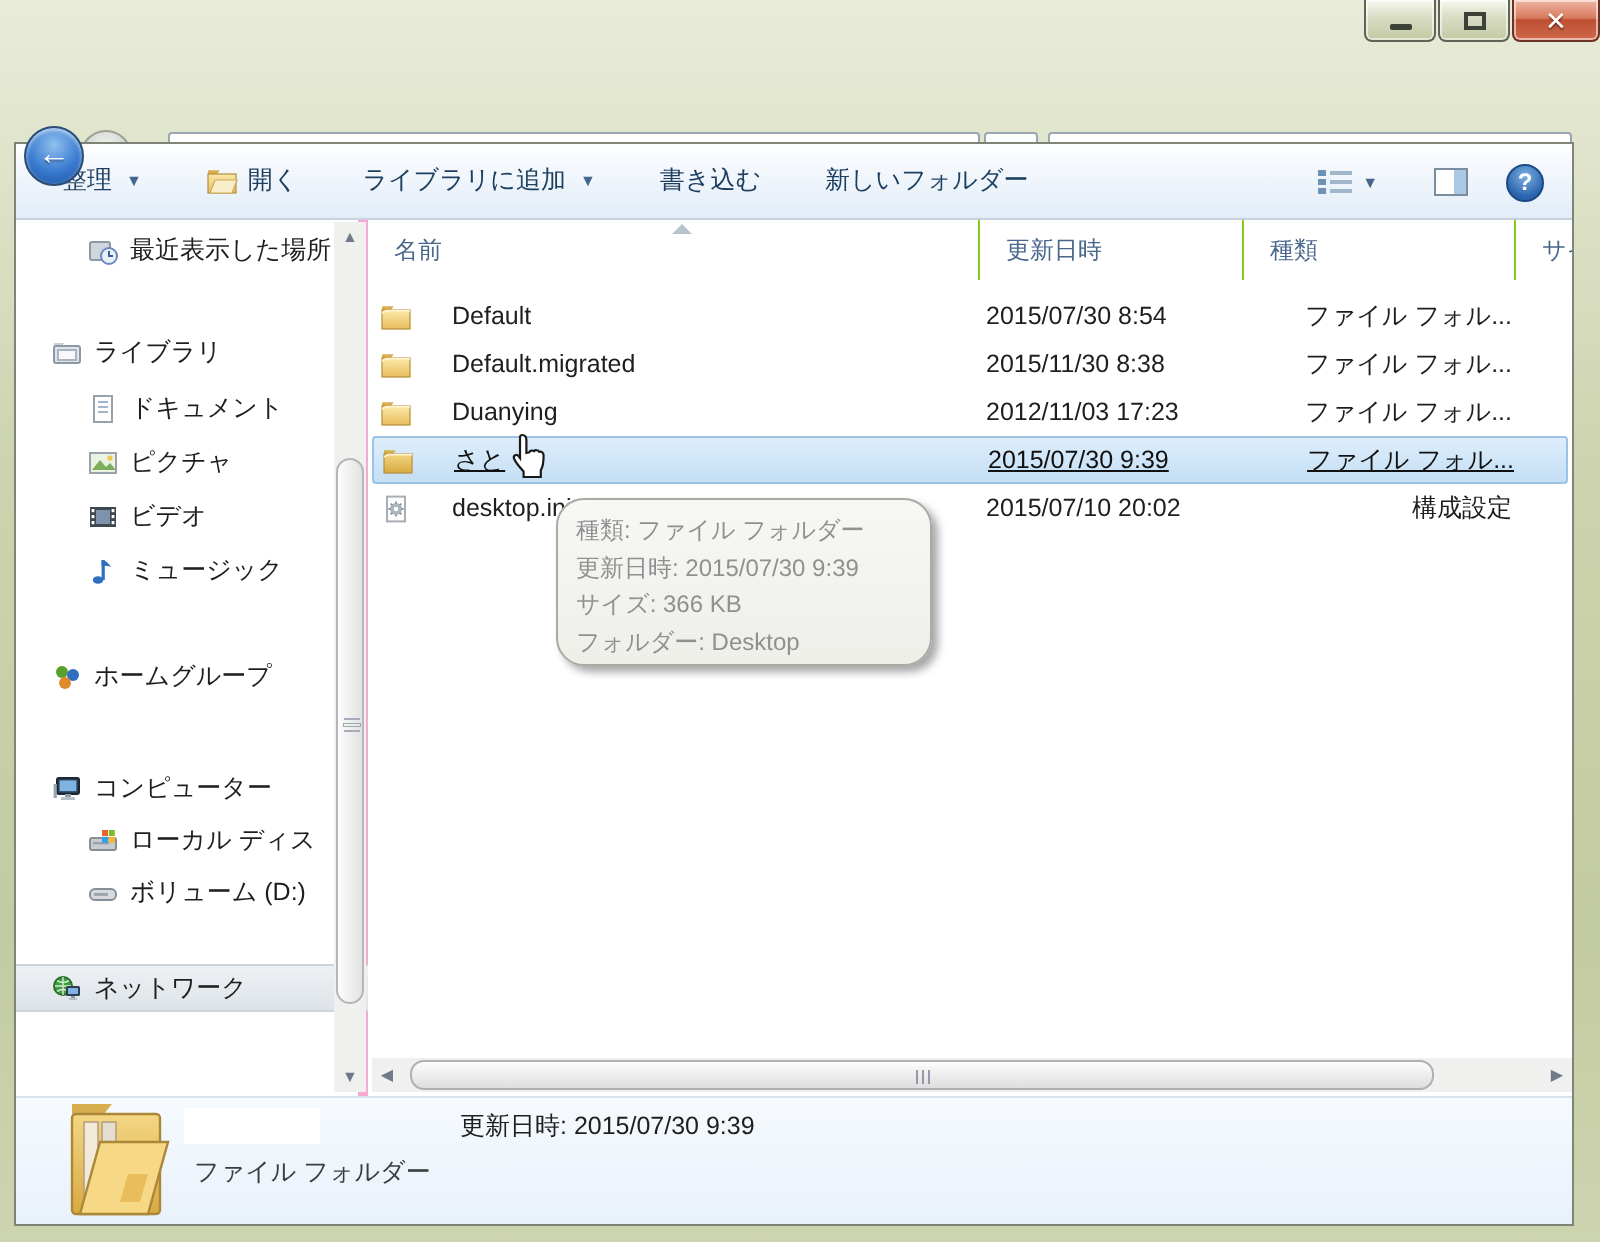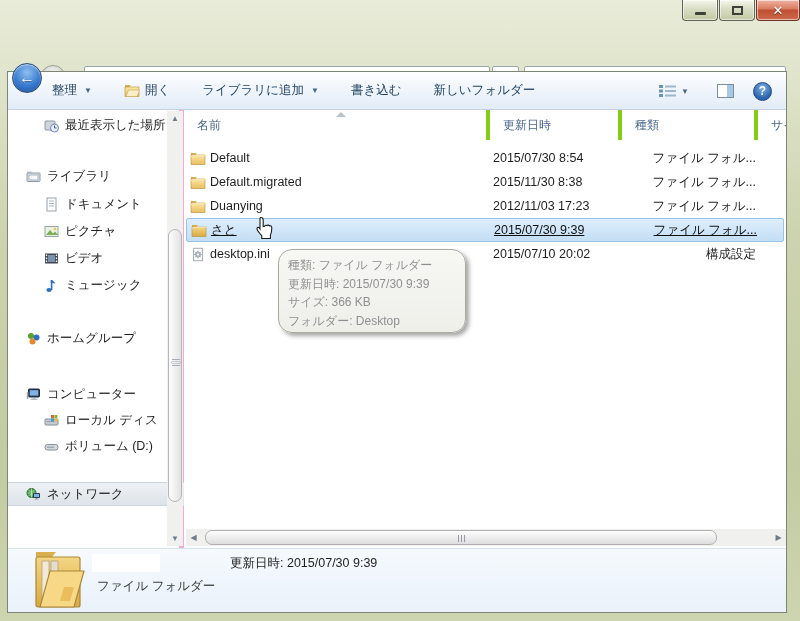--- a/index.html
+++ b/index.html
@@ -45,21 +45,21 @@
   .search-field { position:absolute; left:524px; top:36px; width:262px; height:28px; background:#fff;
     border:1px solid #9aa7b1; border-radius:2px; display:flex; align-items:center; }
   .search-field input { flex:1; border:none; outline:none; font-family:inherit; font-style:italic;
     font-size:13px; color:#8a8a8a; padding:0 6px; background:transparent; }
 
   
   .client { position:absolute; left:7px; top:71px; width:780px; height:542px;
     border:1px solid #7e8577; background:#fff; }
 
   .toolbar { position:relative; height:38px; background:linear-gradient(#fdfeff,#eef4fb 55%,#e2ecf7);
-    border-bottom:1px solid #c8d2de; display:flex; align-items:center; padding-left:35px; }
+    border-bottom:1px solid #c8d2de; display:flex; align-items:center; padding-left:14px; }
   .tb-item { display:flex; align-items:center; gap:5px; color:#1c3e5f; font-size:12.5px;
     padding:5px 9px; border-radius:3px; white-space:nowrap; }
   .tb-item .dd { font-size:8px; color:#44668a; margin-left:2px; }
   .tb-gap { width:14px; }
   .tb-right { position:absolute; right:14px; top:0; height:38px; display:flex; align-items:center; gap:10px; }
   .views-dd { font-size:8px; color:#44668a; }
   .help-btn { width:19px; height:19px; border-radius:50%; border:1px solid #1d4a86;
     background:radial-gradient(circle at 50% 30%, #7fb0e4, #2a64ad 70%); color:#fff; font-weight:bold;
     font-size:12px; display:flex; align-items:center; justify-content:center; }
 
@@ -81,27 +81,27 @@
     display:flex; align-items:center; justify-content:center; }
   .v-scroll .thumb { position:absolute; left:1px; top:118px; width:14px; height:273px;
     background:linear-gradient(to right,#fdfdfd,#e2e2e2); border:1px solid #b6b6b6; border-radius:7px; }
   .v-scroll .grip { position:absolute; left:3px; top:132px; width:8px; height:1px;
     box-shadow:0 0 0 .5px #9aa, 0 3px 0 0 #aab, 0 -3px 0 0 #aab; }
 
   
   .filelist { position:absolute; left:176px; top:0; width:602px; height:438px; }
   .col-headers { position:absolute; left:0; top:0; width:602px; height:30px; background:#fff; display:flex; }
   .hcell { height:30px; display:flex; align-items:center; color:#49678c; font-size:12px;
-    border-right:4px solid #84cc16; padding-left:13px; overflow:hidden; white-space:nowrap; }
+    border-right:1px solid #84cc16; padding-left:13px; overflow:hidden; white-space:nowrap; }
   .sort-asc { position:absolute; left:152px; top:2px; width:0; height:0;
     border-left:5px solid transparent; border-right:5px solid transparent; border-bottom:5px solid #b9c3cc; }
 
   .frow { position:absolute; left:2px; width:598px; height:24px; display:flex; align-items:center; }
   .fcell { display:flex; align-items:center; white-space:nowrap; overflow:hidden; font-size:12.5px; }
-  .c-name { width:302px; padding-left:4px; gap:4px; }
+  .c-name { width:302px; padding-left:4px; gap:20px; }
   .c-date { width:132px; padding-left:5px; }
   .c-type { width:136px; padding-left:4px;justify-content:flex-end; }
   .frow.hover { background:linear-gradient(#ddeefb,#c4def5); border:1px solid #9cc3e5; border-radius:2px; }
   .frow.hover .fcell span { text-decoration:underline; color:#111; }
   .fi { width:16px; height:15px; flex:0 0 16px; }
 
   
   .tooltip { position:absolute; left:94px; top:139px; width:188px; height:84px;
     background:linear-gradient(#f7f8f4,#eeefe9); border:1px solid #a9aaa2; border-radius:14px;
     box-shadow:3px 3px 4px rgba(0,0,0,.35); padding:6px 9px; z-index:5; }

